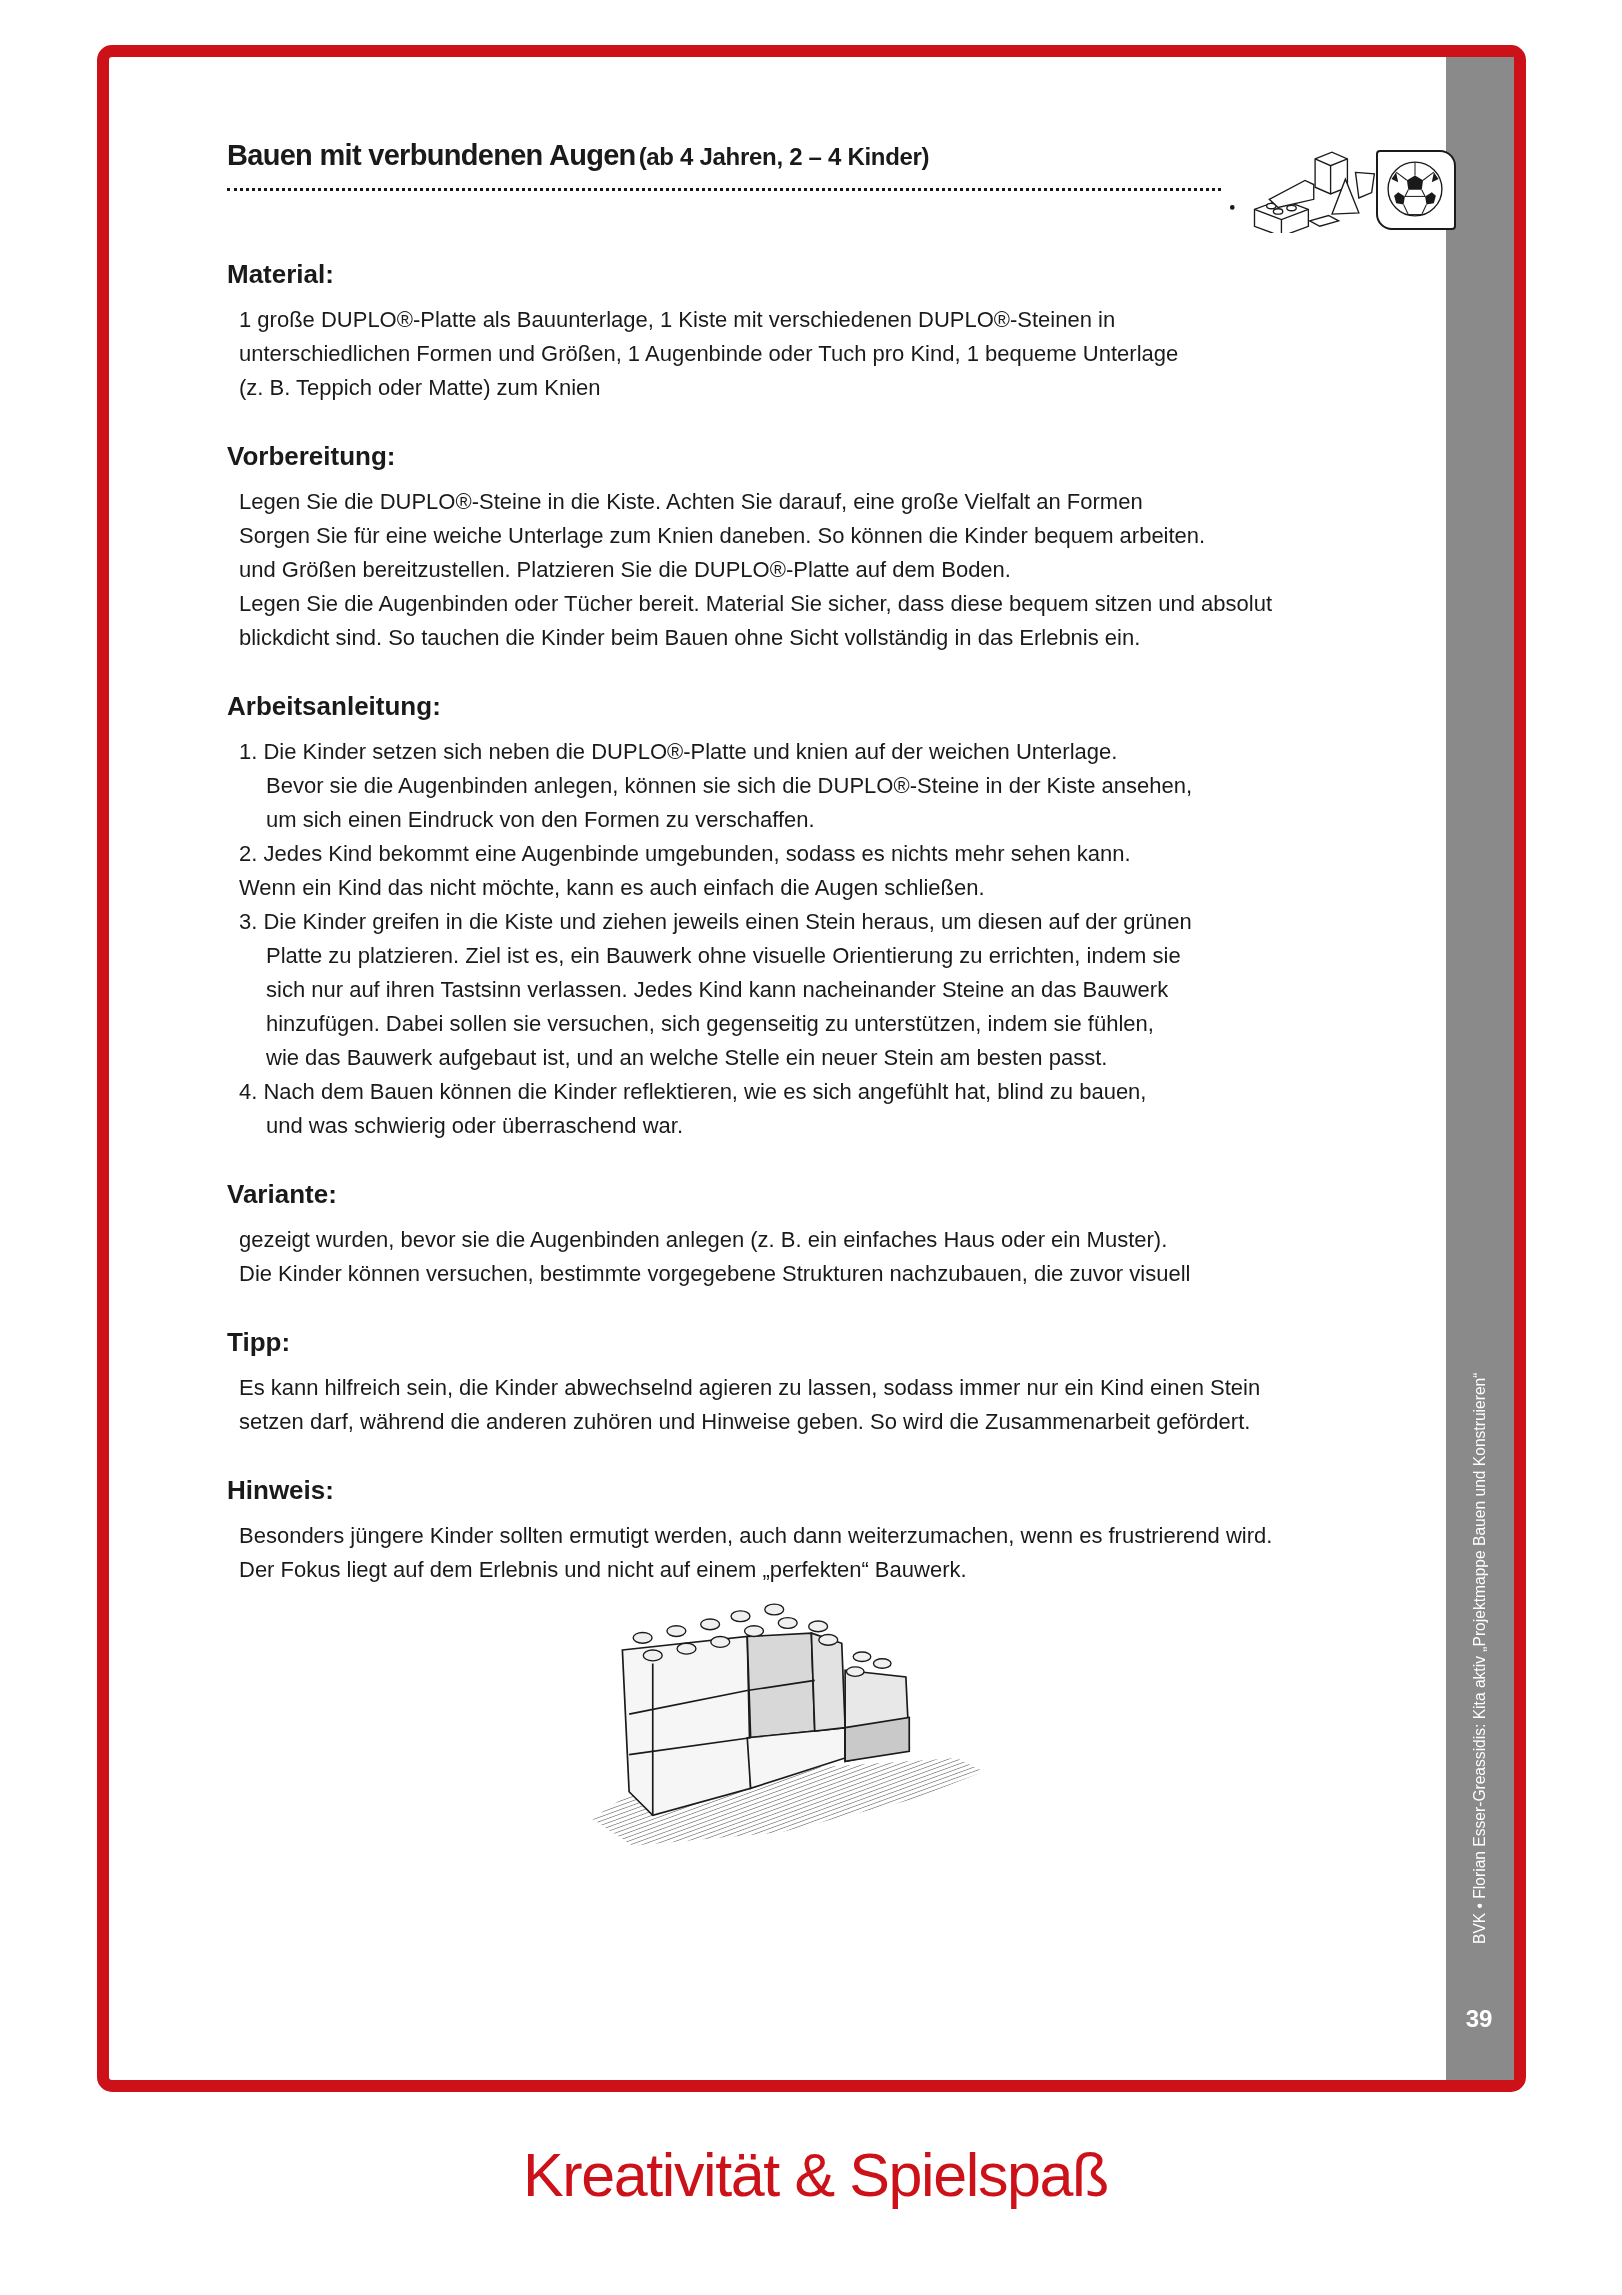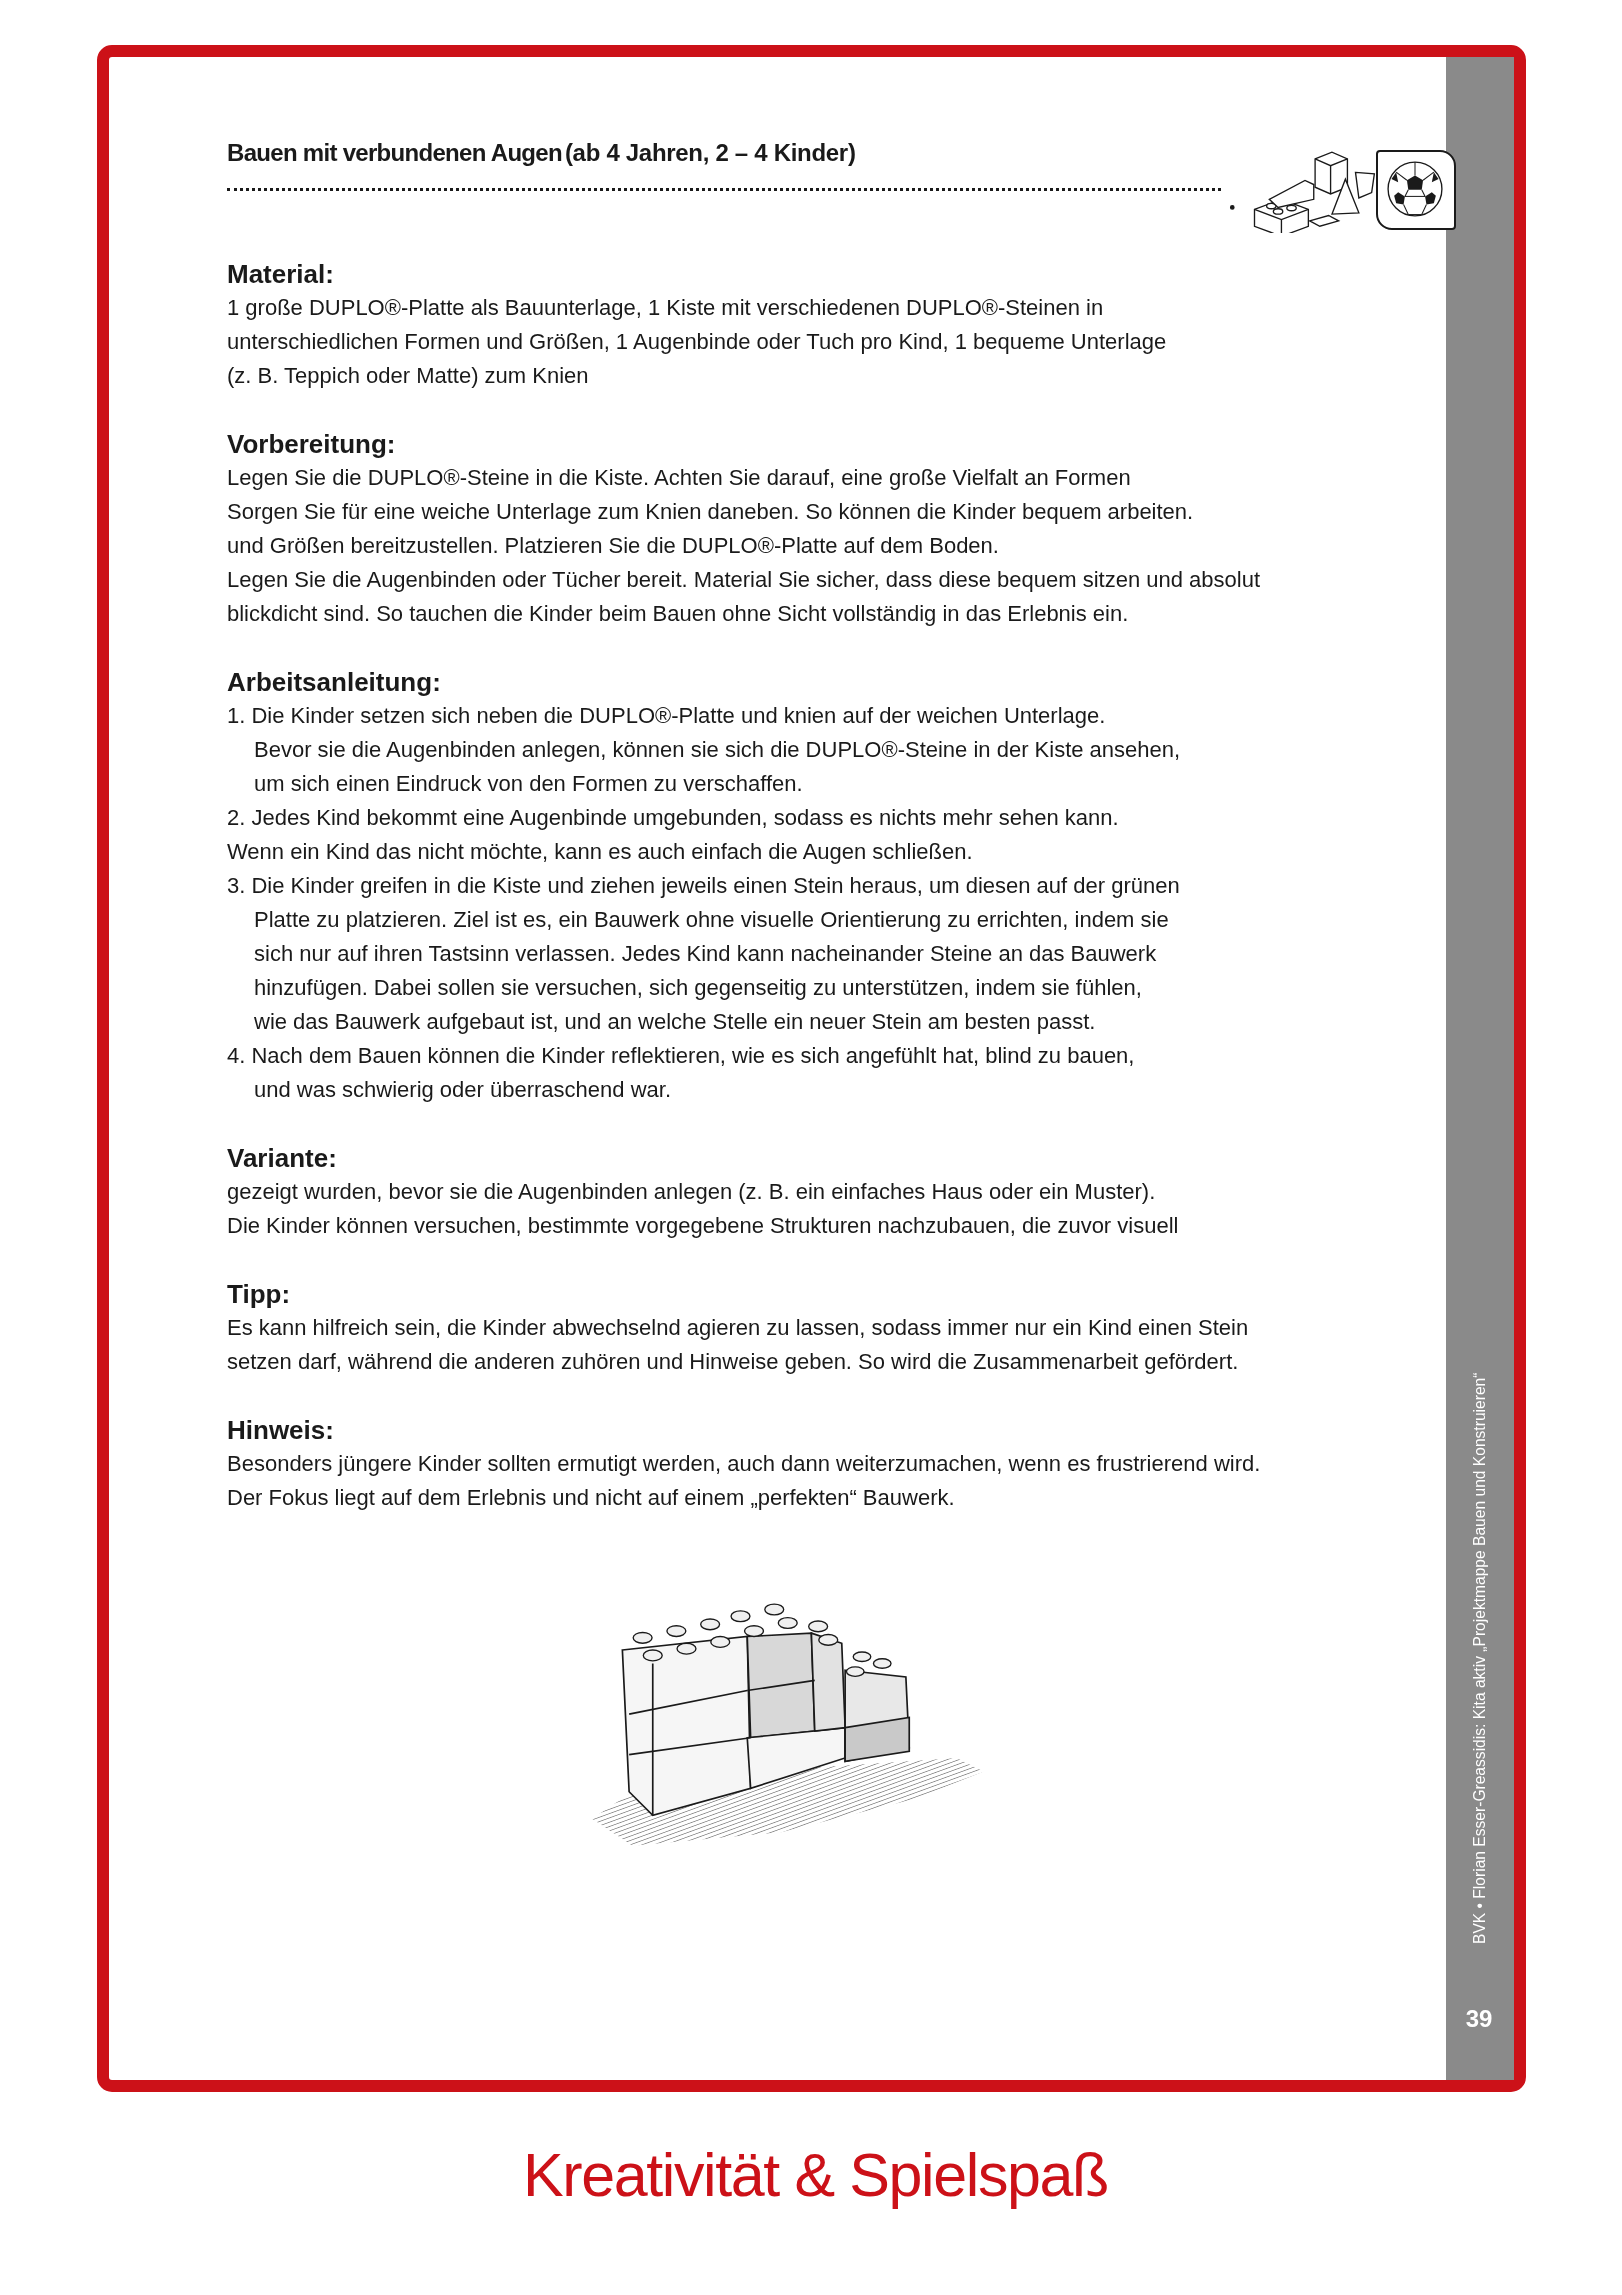--- a/index.html
+++ b/index.html
@@ -5,34 +5,34 @@
   html, body { margin:0; padding:0; background:#ffffff; }
   body { width:1623px; height:2295px; position:relative; overflow:hidden;
          font-family:"Liberation Sans", sans-serif; color:#1a1a1a; }
 
   .frame { position:absolute; left:97px; top:45px; width:1429px; height:2047px;
            box-sizing:border-box; border:12px solid #cc1118; border-radius:15px; background:#fff; }
   .side-strip { position:absolute; right:0; top:0; bottom:0; width:68px; background:#8a8a8a; }
   .side-credit-wrap { position:absolute; right:0; top:0; width:68px; height:100%; }
 
   .title-row { position:absolute; left:227px; top:139px; }
-  .title { font-size:24px; font-weight:bold; letter-spacing:-0.7px; white-space:nowrap; }
+  .title { font-size:29px; font-weight:bold; letter-spacing:-0.7px; white-space:nowrap; }
   .title-sub { font-size:24px; font-weight:bold; letter-spacing:-0.3px; }
   .dotted-rule { position:absolute; left:227px; top:188px; width:994px; height:0;
                  border-top:3.4px dotted #1a1a1a; }
 
   .icon-blocks { position:absolute; left:1227px; top:132px; width:156px; height:101px; }
   .icon-ball-box { position:absolute; left:1376px; top:150px; width:80px; height:80px;
                    box-sizing:border-box; border:2.7px solid #1a1a1a; border-radius:4px 16px 4px 16px;
                    background:#fff; z-index:2; }
 
   .content { position:absolute; left:227px; top:257px; width:1204px; font-size:22px; line-height:34px; }
   .section { margin-bottom:34px; }
   .section h3 { margin:0; font-size:26px; font-weight:bold; line-height:34px; }
-  .section p { margin:0; }
+  .section p { margin:12px; }
   .line { display:block; white-space:nowrap; }
   .ind { padding-left:27px; }
 
   .illustration { position:absolute; left:578px; top:1596px; width:433px; height:270px; }
 
   .bottom-banner { position:absolute; left:4px; width:100%; top:2140px; text-align:center;
                    color:#cc1118; font-weight:normal; font-size:61px; letter-spacing:-1.4px; }
 </style>
 </head>
 <body>

